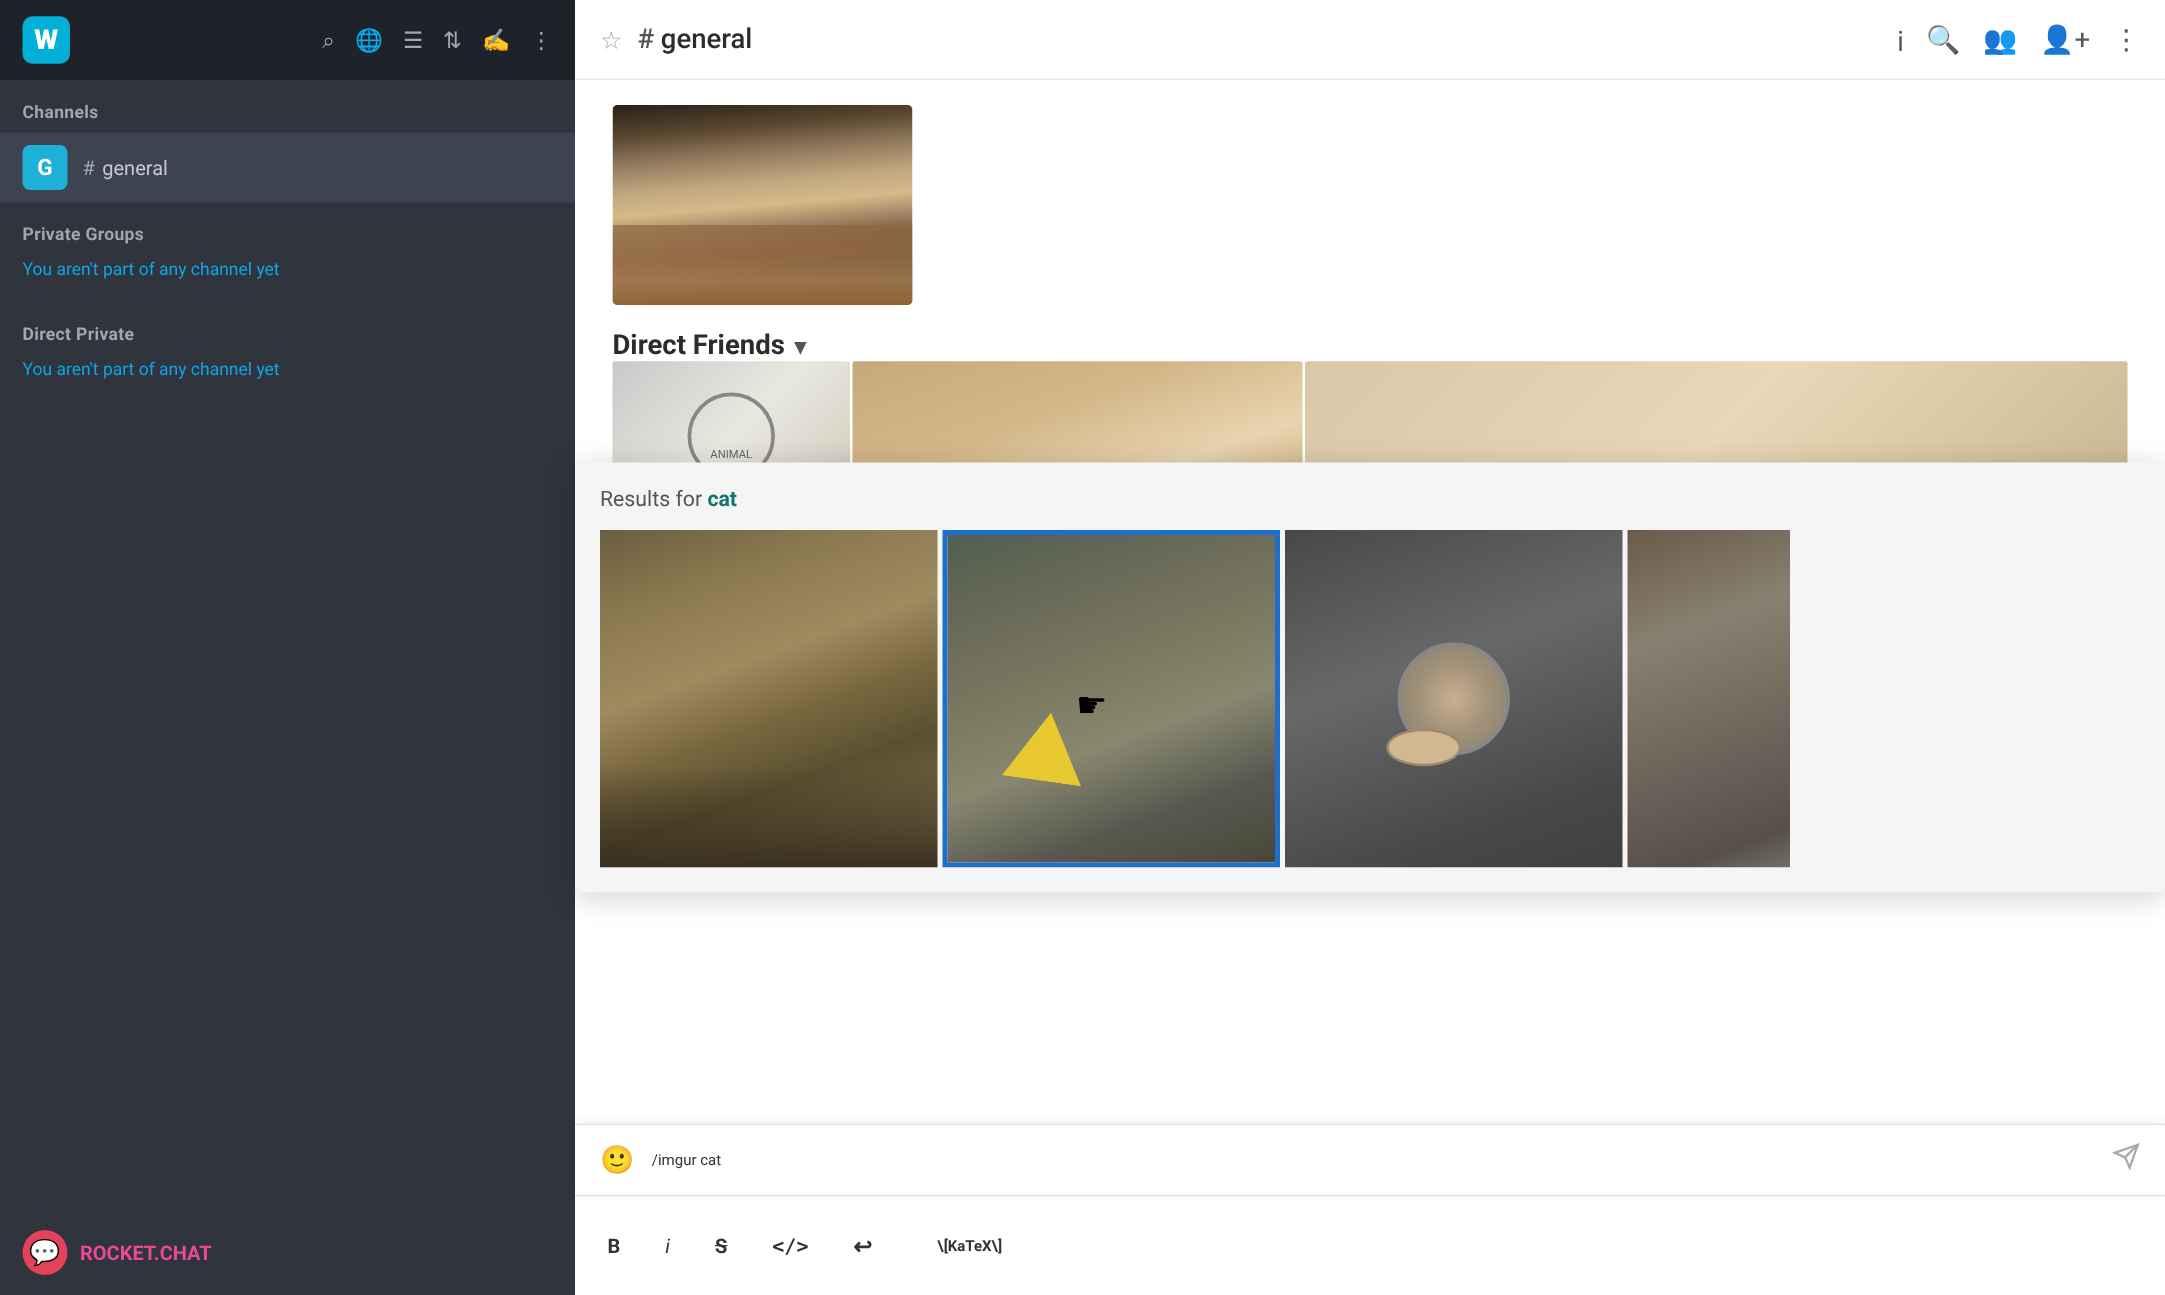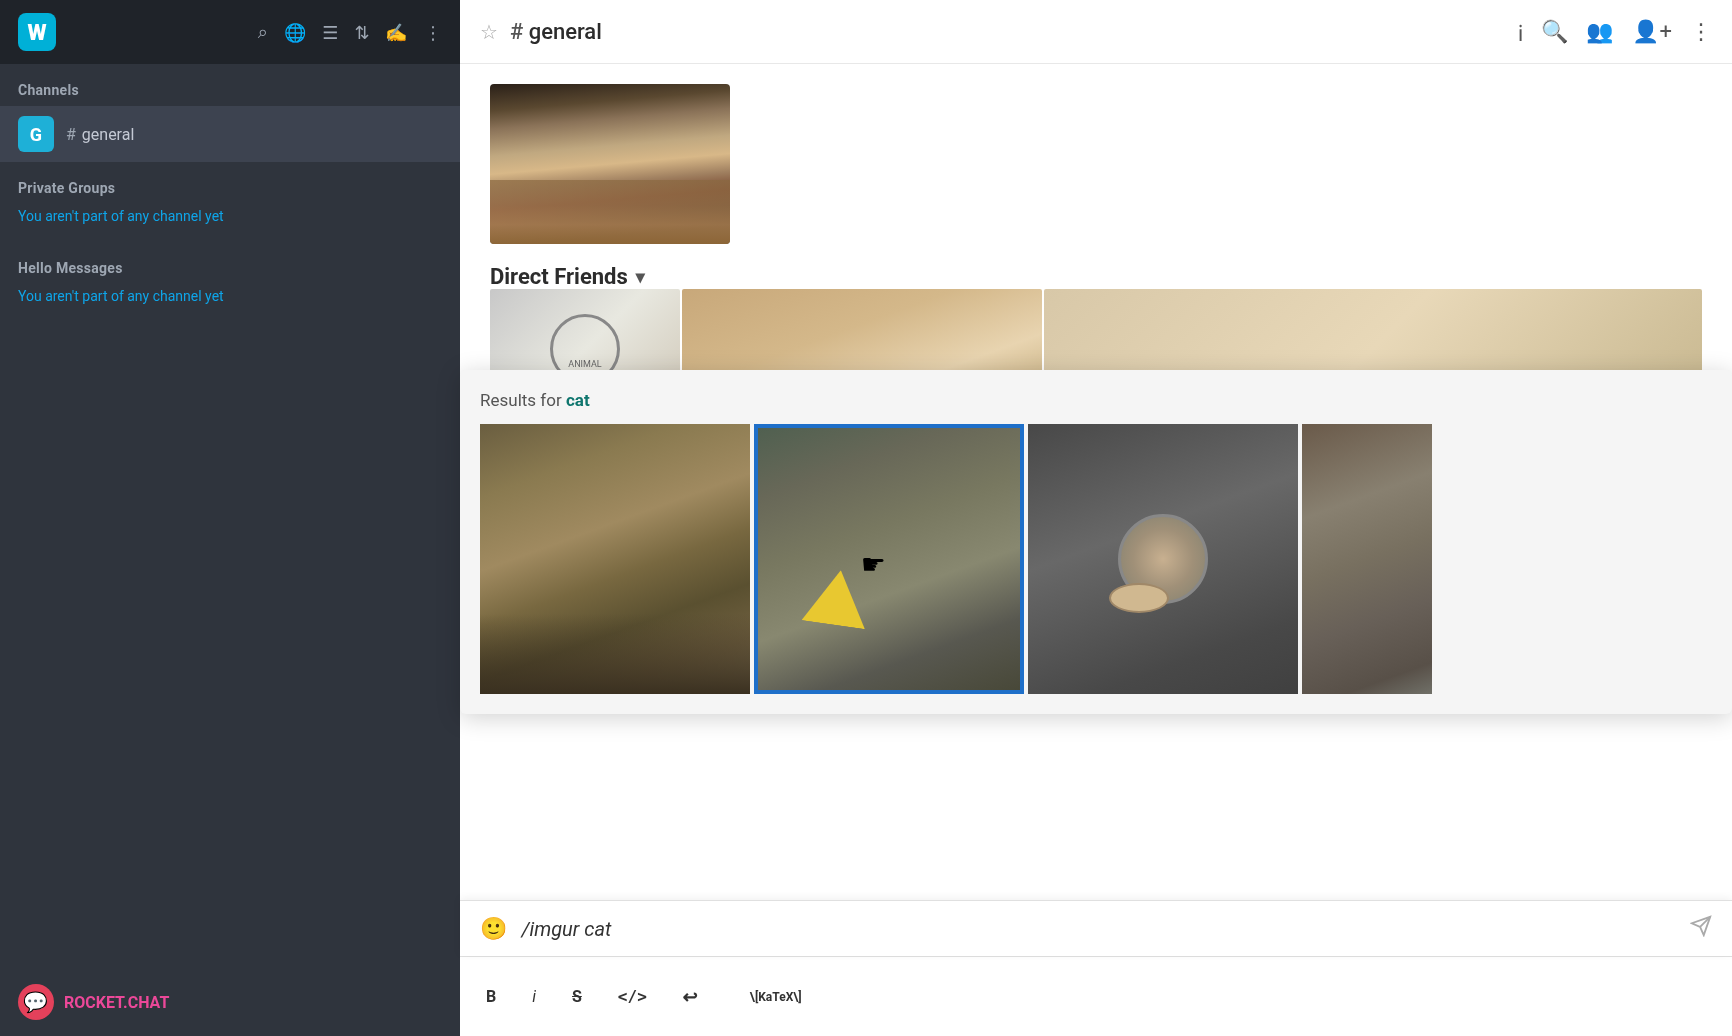--- a/index.html
+++ b/index.html
@@ -221,23 +221,22 @@
       gap: 14px;
       z-index: 50;
       box-shadow: 0 -2px 8px rgba(0,0,0,0.06);
     }
     .input-emoji {
       font-size: 22px;
       cursor: pointer;
     }
     .input-text {
       flex: 1;
-      font-size: 20px;
+      font-size: 12px;
       color: #333;
-      font-style: italic;
     }
     .input-send {
       font-size: 22px;
       color: #aaa;
       cursor: pointer;
     }
 
     
     .toolbar-area {
       position: absolute;
@@ -288,21 +287,21 @@
       <span>G</span>
     </div>
     <span>
       <span class="channel-hash"># </span><span>general</span>
     </span>
   </div>
 
   <div class="sidebar-section-label">Private Groups</div>
   <div class="sidebar-empty">You aren't part of any channel yet</div>
 
-  <div class="sidebar-section-label">Hello Messages</div>
+  <div class="sidebar-section-label">Direct Private</div>
   <div class="sidebar-empty">You aren't part of any channel yet</div>
 
   <div class="sidebar-footer">
     <div class="rocket-icon">💬</div>
     <span class="sidebar-footer-text">ROCKET.CHAT</span>
   </div>
 </div>
 
 <div class="main">
 

